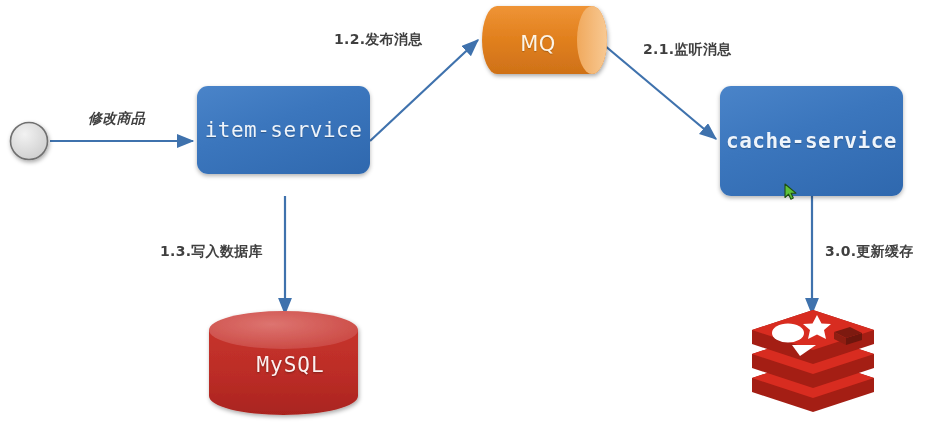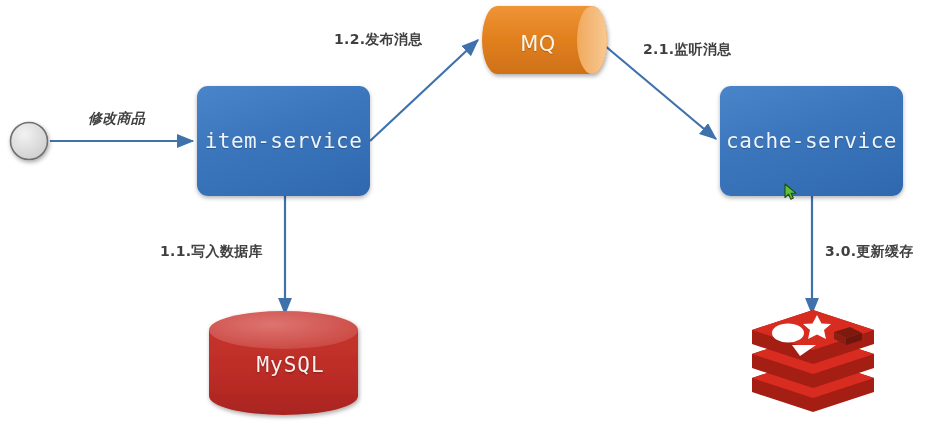--- a/index.html
+++ b/index.html
@@ -146,43 +146,43 @@
 
       <ellipse cx="788" cy="333" rx="16" ry="9.5" fill="#ffffff"></ellipse>
       <path d="M 817,315 L 821.5,323.5 L 831,324 L 824,330 L 826,339 L 817,334.5 L 808,339 L 810,330 L 803,324 L 812.5,323.5 Z" fill="#ffffff"></path>
       <path d="M 792,345 L 816,345 L 800,356 Z" fill="#ffffff"></path>
       <path d="M 834,332 L 850,327 L 862,333 L 846,338 Z" fill="#7d1a10"></path>
       <path d="M 834,332 L 846,338 L 846,345 L 834,339 Z" fill="#8f1e12"></path>
       <path d="M 846,338 L 862,333 L 862,340 L 846,345 Z" fill="#6d160d"></path>
     </g>
   </svg>
 
-  <div class="node svc-box" style="left:197px; top:86px; width:173px; height:110px;">
+  <div class="node svc-box" style="left:197px; top:86px; width:173px; height:88px;">
     <span class="svc-label">item-service</span>
   </div>
 
-  <div class="node svc-box" style="left:720px; top:86px; width:183px; height:110px;">
+  <div class="node svc-box" style="left:720px; top:86px; width:183px; height:110px;font-weight:bold;">
     <span class="svc-label">cache-service</span>
   </div>
 
   <div class="node" style="left:482px; top:6px; width:112px; height:76px;">
     <span class="mq-label">MQ</span>
   </div>
 
   <div class="node" style="left:209px; top:336px; width:163px; height:58px;">
     <span class="db-label">MySQL</span>
   </div>
 
   <div class="edge-label" style="left:88px; top:110px;font-style:italic;">修改商品</div>
 
   <div class="edge-label" style="left:334px; top:31px;">1.2.发布消息</div>
 
   <div class="edge-label" style="left:643px; top:41px;">2.1.监听消息</div>
 
-  <div class="edge-label" style="left:160px; top:243px;">1.1.写入数据库</div>
+  <div class="edge-label" style="left:160px; top:243px;">1.3.写入数据库</div>
 
   <div class="edge-label" style="left:825px; top:243px;">3.0.更新缓存</div>
 
   <svg class="cursor" style="left:784px; top:183px;" width="15" height="18" viewBox="0 0 15 18" xmlns="http://www.w3.org/2000/svg">
     <path d="M1,1 L1,14.5 L4.6,11.2 L6.9,16.2 L9.3,15.1 L7.1,10.3 L12,10.1 Z" fill="#5ec23a" stroke="#1f4d13" stroke-width="1.1" stroke-linejoin="round"></path>
   </svg>
 
 </div>
 
 </body></html>

